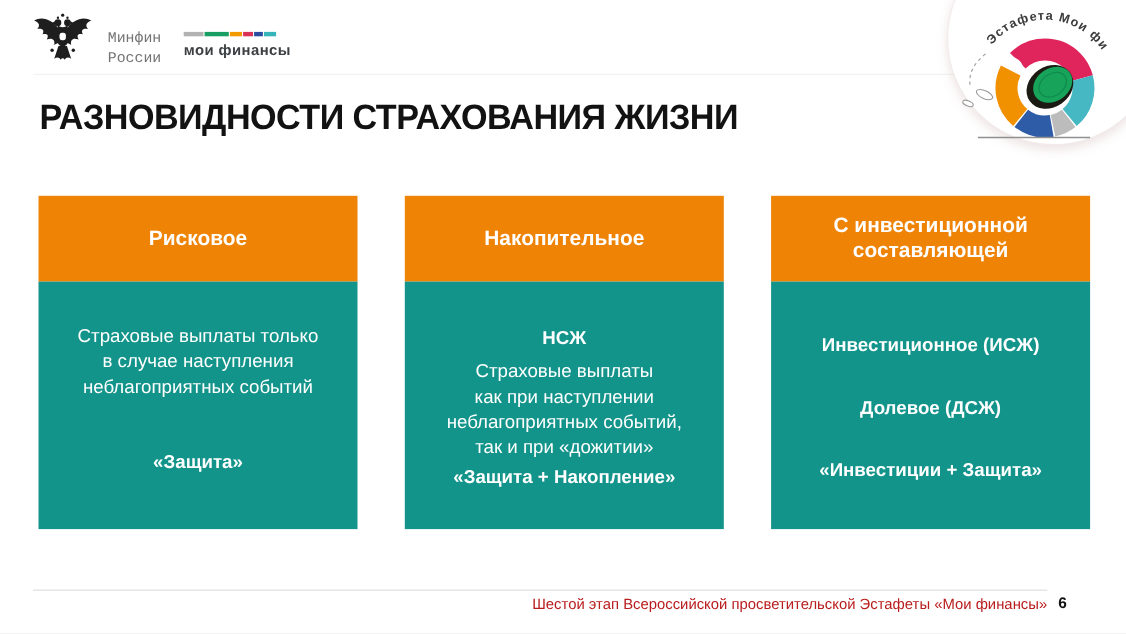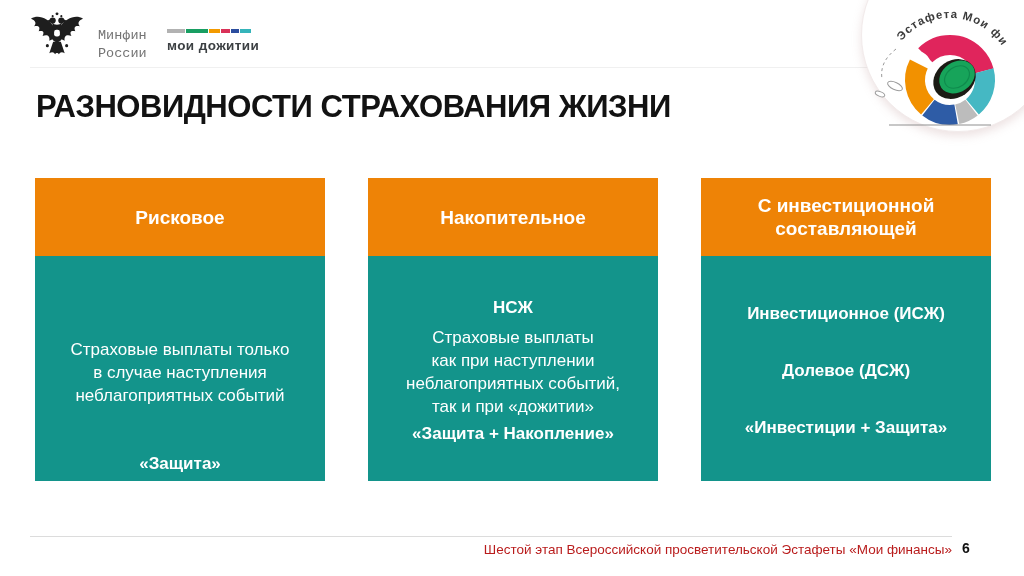--- a/index.html
+++ b/index.html
@@ -54,21 +54,21 @@
     color:#fff; font-weight:bold; font-size:19px; line-height:23px;
     text-align:center;
   }
   .card-header span { white-space:pre-line; }
   .card-body {
     height:225px; background:var(--teal,#13948b);
     color:#fff; text-align:center; font-size:17px; line-height:23px;
   }
   .pre { white-space:pre-line; }
   .bold { font-weight:bold; }
-  .card-1 .card-body { padding-top:82px; }
+  .card-1 .card-body { padding-top:38px; }
   .card-1 .tagline { margin-top:45px; }
   .card-2 .card-body { padding-top:40px; }
   .card-2 .abbr { font-weight:bold; }
   .card-2 .body-par { margin-top:7px; }
   .card-2 .tagline { margin-top:4px; }
   .card-3 .card-body { padding-top:46px; }
   .card-3 .item { font-weight:bold; }
   .card-3 .item + .item { margin-top:34px; }
 
   
@@ -116,21 +116,21 @@
 
   <div class="myfin">
     <div class="myfin-stripe">
         <span style="background: rgb(178, 178, 178); width: 18px;"></span>
         <span style="background: rgb(24, 158, 98); width: 22px;"></span>
         <span style="background: rgb(243, 154, 0); width: 11px;"></span>
         <span style="background: rgb(217, 49, 88); width: 9px;"></span>
         <span style="background: rgb(43, 77, 158); width: 8px;"></span>
         <span style="background: rgb(53, 180, 186); width: 11px;"></span>
       </div>
-    <div class="myfin-label">мои дожитии</div>
+    <div class="myfin-label">мои финансы</div>
   </div>
 
   <div class="header-divider"></div>
 
   <div class="badge-circle"></div>
   <svg class="badge-art" width="180" height="136" viewBox="0 0 180 136">
     <defs>
       <path id="badgeTextArc" d="M 56.1,41.8 A 62,62 0 0 1 155.8,44.4" fill="none"></path>
     </defs>
 

